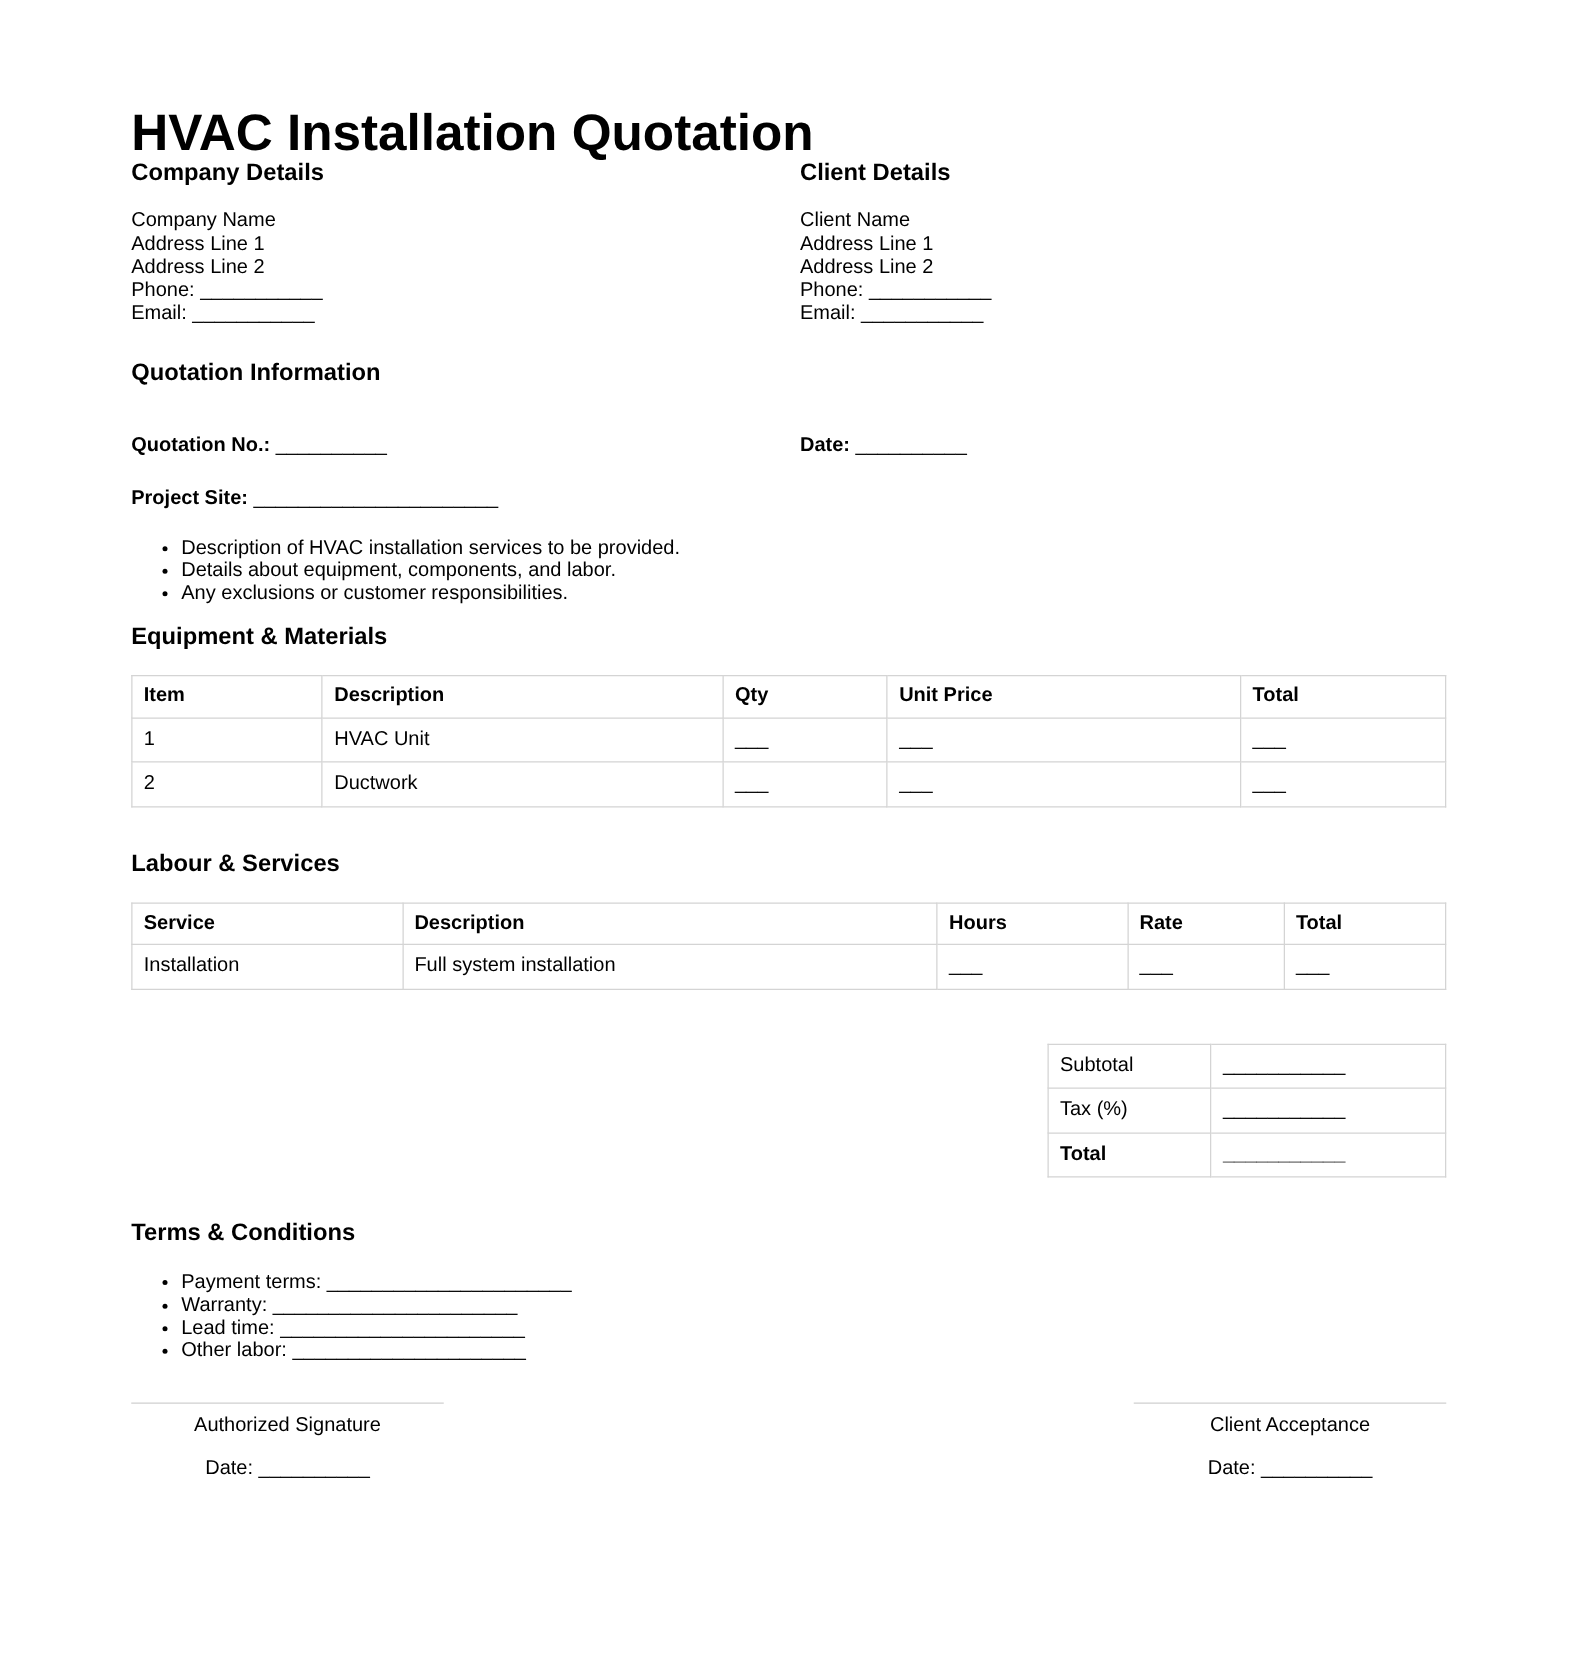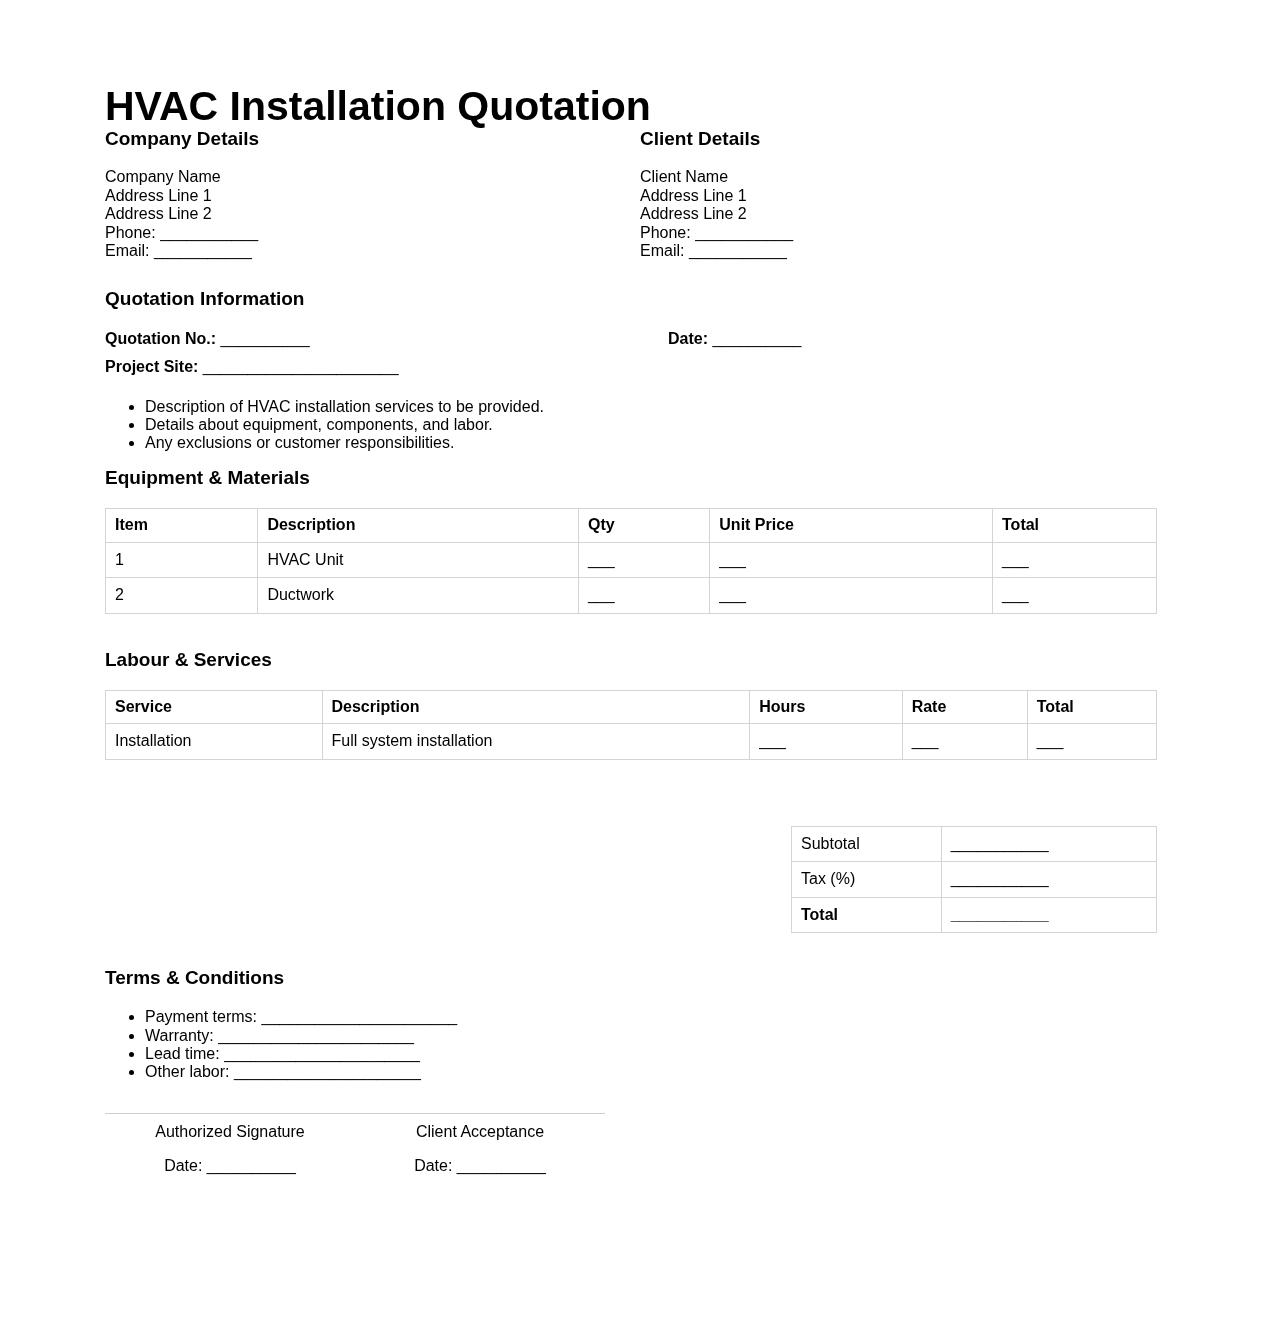--- a/index.html
+++ b/index.html
@@ -35,22 +35,22 @@
     grid-template-columns: 535px 1fr;
   }
   .parties { }
   .details {
     margin: 20px 0 0 0;
     line-height: 18.5px;
   }
   .qinfo-heading { margin-top: 28px; }
   .qrow-grid { display: grid; grid-template-columns: 535px 1fr; }
   .qrow { margin: 0; line-height: 18.5px; }
-  .qrow-first { margin-top: 22px; gap: 28px; }
-  .qrow-second { margin-top: 10px; }
+  .qrow-first { margin-top: 40px; }
+  .qrow-second { margin-top: 24px; }
   .scope-heading { margin-top: 33px; }
   ul.bullets {
     margin: 21px 0 0 0;
     padding-left: 40px;
     line-height: 18.3px;
   }
   .equipment-heading { margin-top: 16px; }
   table {
     border-collapse: collapse;
     width: 100%;
@@ -66,30 +66,31 @@
     font-weight: bold;
     padding: 7px 9px;
     line-height: 18.5px;
   }
   td {
     padding: 8px 9px;
     line-height: 18.5px;
   }
   .labour-heading { margin-top: 36px; }
   table.totals {
-    width: 366px;
+    width: 319px;
     margin-left: auto;
-    margin-top: 66px;
+    margin-top: 43px;
   }
   table.totals td { height: 18.5px; }
   .totals-bold { font-weight: bold; }
   .terms-heading { margin-top: 35px; }
   .signatures {
     margin-top: 31px;
     display: flex;
+    justify-content: space-between;
   }
   .sig-block {
     width: 250px;
     border-top: 1px solid #cfcfcf;
     text-align: center;
     padding-top: 9px;
   }
   .sig-label { margin: 0; line-height: 18.5px; }
   .sig-date { margin: 16px 0 0 0; line-height: 18.5px; }
 </style>

